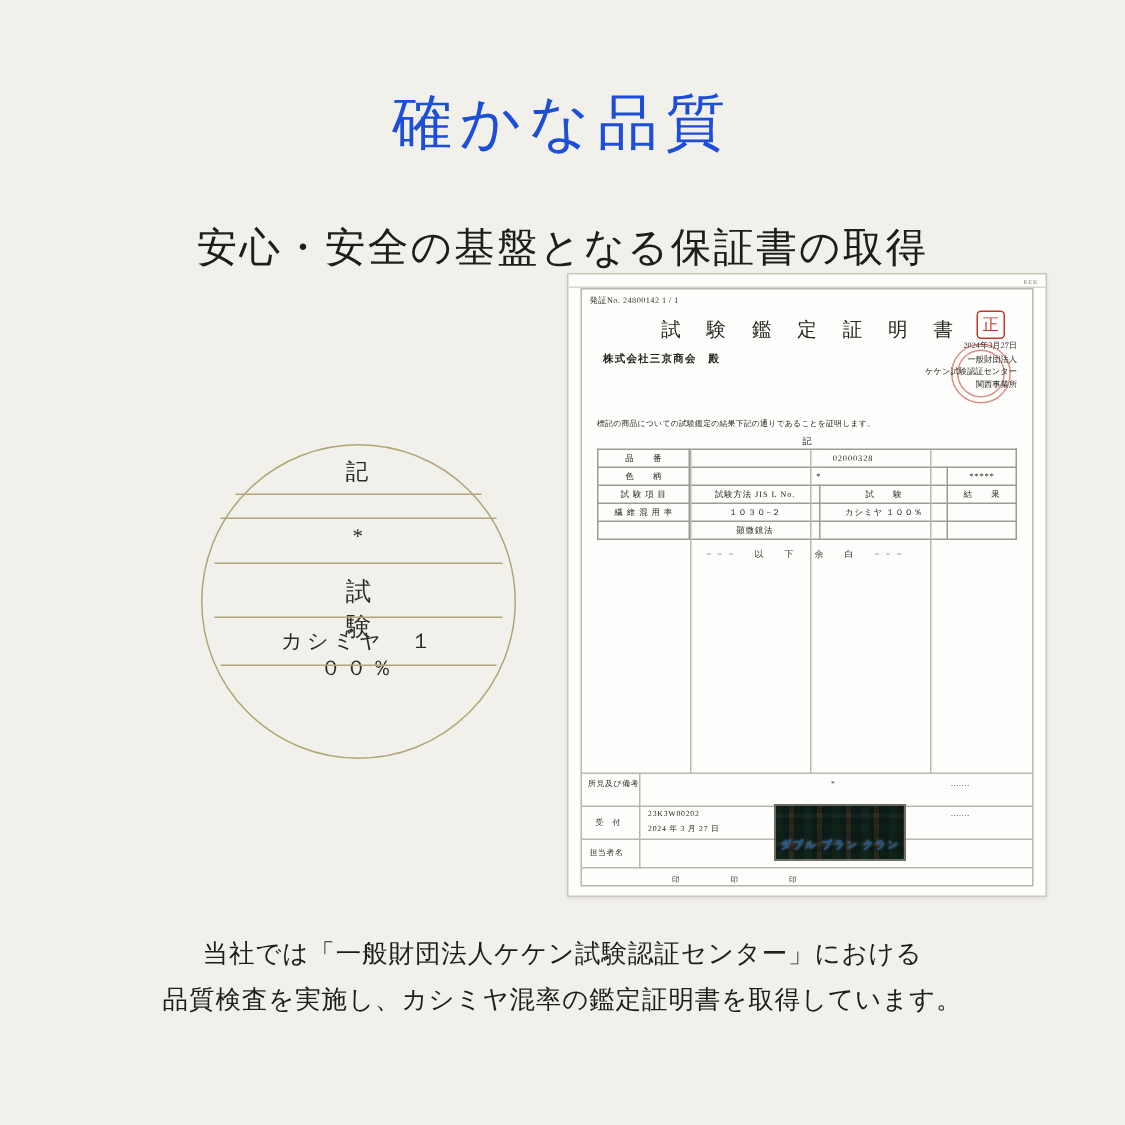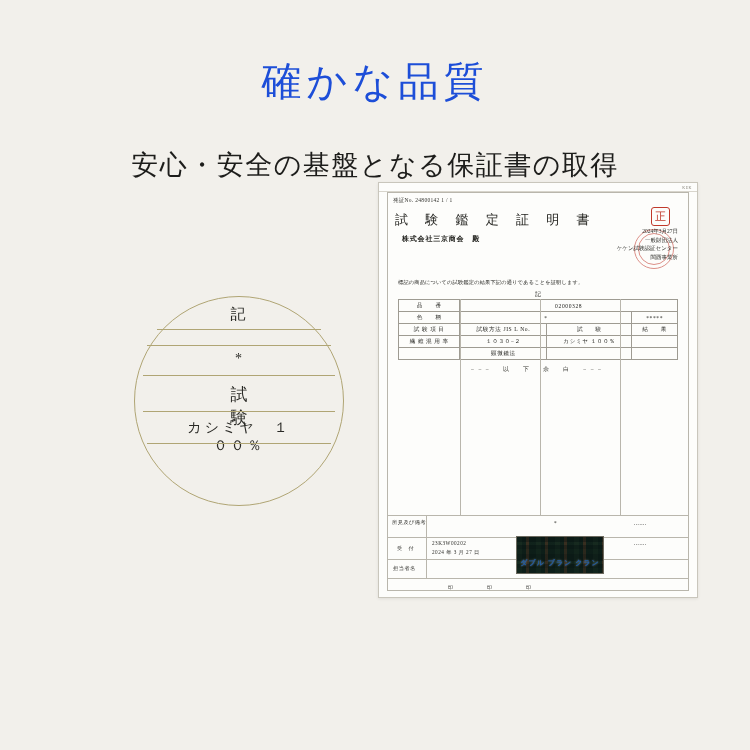--- a/index.html
+++ b/index.html
@@ -129,20 +129,21 @@
   .cert-no {
     position: absolute;
     top: 4px; left: 5px;
     font-size: 5.5px;
     letter-spacing: 0.3px;
     color: #33332e;
   }
   .cert-title {
     position: absolute;
     top: 18px; left: 0; right: 0;
+    text-align: center;
     font-size: 13px;
     letter-spacing: 7px;
     padding-left: 7px;
   }
   .cert-seal-red {
     position: absolute;
     top: 14px; right: 18px;
     width: 19px; height: 19px;
     border: 1.2px solid #c0392b;
     border-radius: 3px;
@@ -369,14 +370,18 @@
       <div class="cert-bottom-label" style="left:60px; bottom:0px; font-size:5px; letter-spacing:8px;">印　　印　　印</div>
       <div class="cert-bottom-label" style="left:166px; bottom:64px;">*</div>
       <div class="cert-bottom-label" style="left:246px; bottom:64px;">.......</div>
       <div class="cert-bottom-label" style="left:246px; bottom:44px;">.......</div>
 
       <div class="swatch"></div>
       <div class="swatch-caption">ダブル ブラン クラン</div>
     </div>
   </div>
 
+  <div class="footer">
+    <div>当社では「一般財団法人ケケン試験認証センター」における</div>
+    <div>品質検査を実施し、カシミヤ混率の鑑定証明書を取得しています。</div>
+  </div>
 
 </div>
 
 </body></html>

